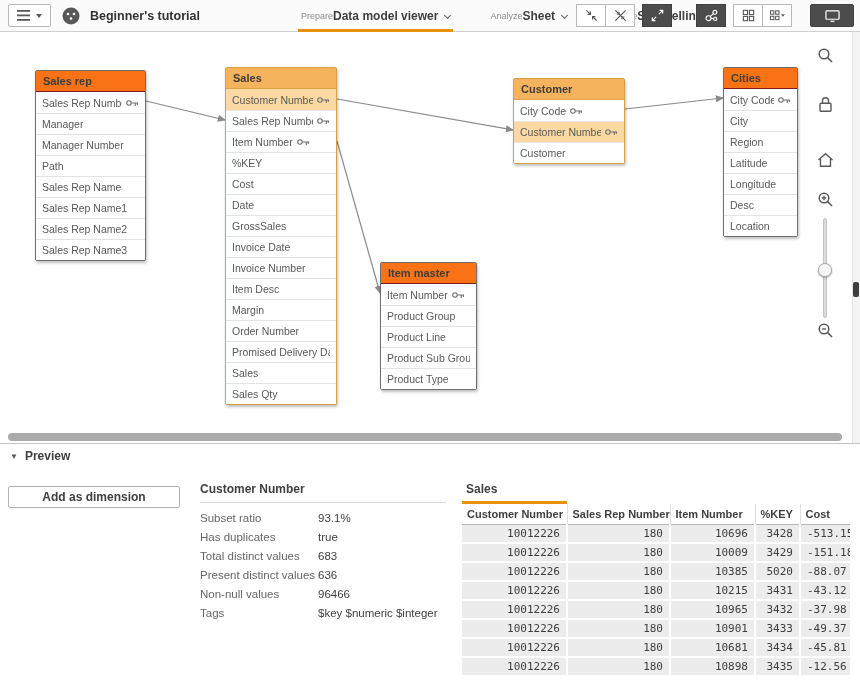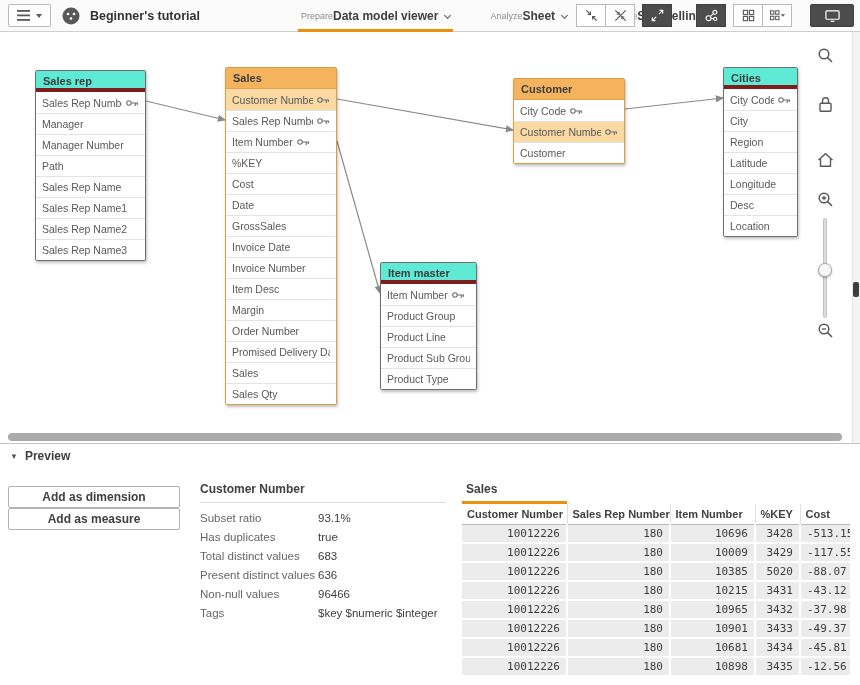--- a/index.html
+++ b/index.html
@@ -27,21 +27,21 @@
 .tb-btn:nth-child(5){margin-left:7px}
 .tb-btn:nth-child(7){margin-left:18px;width:44px;border-radius:2px}
 .ic{display:flex}
 
 
 .canvas{position:relative;height:411px;background:#fff;overflow:hidden}
 .links{position:absolute;left:0;top:0;width:100%;height:100%}
 .links line{stroke:#8a8a8a;stroke-width:1.2;marker-end:url(#arrowhead)}
 .mtable{position:absolute;background:#fff;border:1px solid #6f6f6f;border-radius:2px;box-shadow:1px 2px 3px rgba(0,0,0,.25);font-size:10.5px;color:#595959;z-index:2}
 .mt-header{height:21px;line-height:21px;padding:0 7px;font-weight:bold;font-size:11px;color:#3d3d3d;white-space:nowrap;overflow:hidden}
-.mtable.gray .mt-header{background:#5eead4;border-bottom:4px solid #7f1d1d}
+.mtable.gray .mt-header{background:#f97316;border-bottom:1px solid #7f1d1d}
 .mtable.orange{border-color:#D99E45}
 .mtable.orange .mt-header{background:#F5B35D;border-bottom:1px solid #E2A34B}
 .mt-field{height:21px;padding:0 6px;border-top:1px solid #e3e3e3;display:flex;align-items:center;background:#fff;cursor:pointer;white-space:nowrap;overflow:hidden}
 .mt-header+.mt-field{border-top:none}
 .mt-field.hl{background:#FBD9A3}
 .fl{flex:0 1 auto;overflow:hidden}
 .key-wrap{margin-left:4px;display:flex;flex:none}
 
 
 .tools{position:absolute;left:815px;top:0;width:20px;height:100%;z-index:3}
@@ -441,21 +441,20 @@
     </div>
 
   <section class="preview">
     <div class="pv-head">
       <span class="tri">▼</span>
       <span class="pv-title">Preview</span>
     </div>
     <div class="pv-body">
       <div class="pv-left">
         <div class="pv-btn">Add as dimension</div>
-        <div class="pv-btn">Add as measure</div>
       </div>
       <div class="pv-mid">
         <div class="pv-field-title">Customer Number</div>
         <div class="pv-stats">
             <div class="stat-row">
               <span class="st-l">Subset ratio</span>
               <span class="st-v">93.1%</span>
             </div>
             <div class="stat-row">
               <span class="st-l">Has duplicates</span>
@@ -497,21 +496,21 @@
                 <td>180</td>
                 <td>10696</td>
                 <td>3428</td>
                 <td>-513.15</td>
               </tr>
               <tr>
                 <td>10012226</td>
                 <td>180</td>
                 <td>10009</td>
                 <td>3429</td>
-                <td>-117.55</td>
+                <td>-151.18</td>
               </tr>
               <tr>
                 <td>10012226</td>
                 <td>180</td>
                 <td>10385</td>
                 <td>5020</td>
                 <td>-88.07</td>
               </tr>
               <tr>
                 <td>10012226</td>

